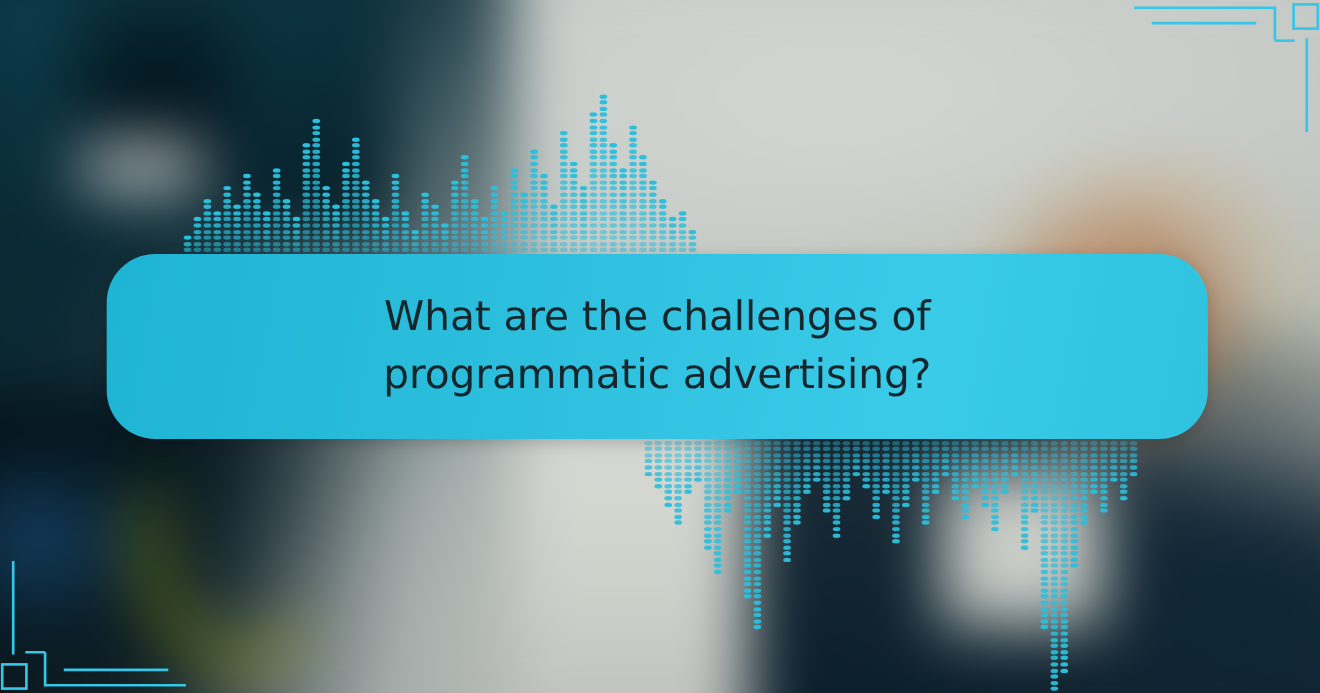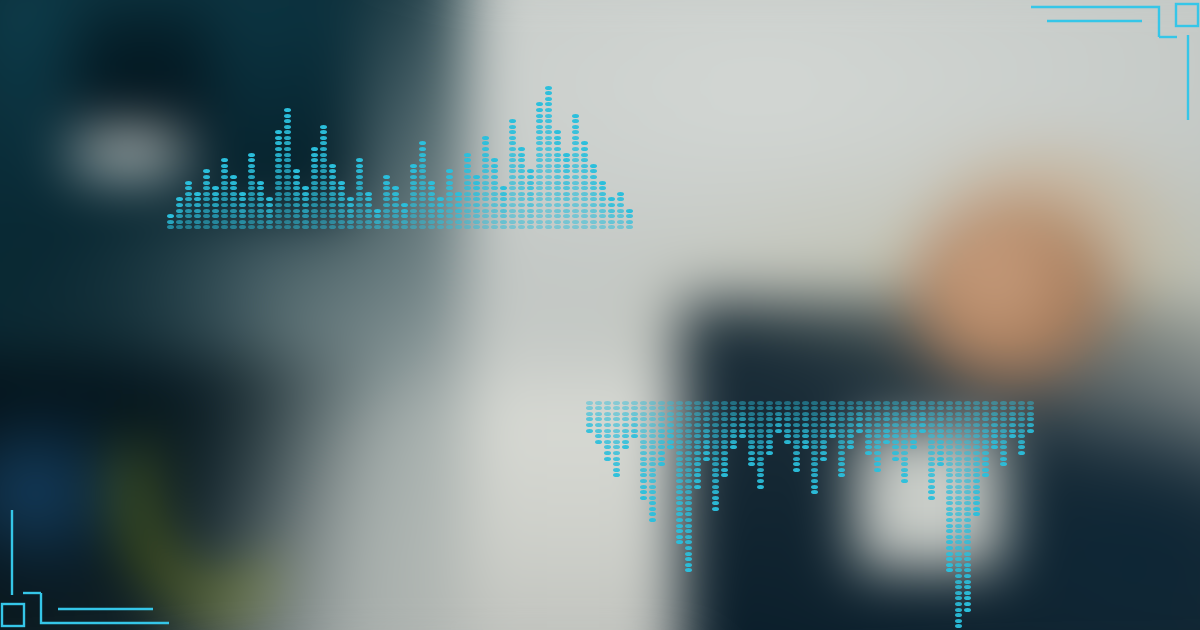--- a/index.html
+++ b/index.html
@@ -1667,14 +1667,17 @@
       <div class="wcol">
         <div class="wdot" style="opacity: 0.45;"></div>
         <div class="wdot" style="opacity: 0.54;"></div>
         <div class="wdot" style="opacity: 0.63;"></div>
         <div class="wdot" style="opacity: 0.73;"></div>
         <div class="wdot" style="opacity: 0.82;"></div>
         <div class="wdot" style="opacity: 0.91;"></div>
       </div>
     </div>
 
+  <div class="card">
+    <div class="card-title">What are the challenges of programmatic advertising?</div>
+  </div>
 
 </div>
 
 </body></html>

